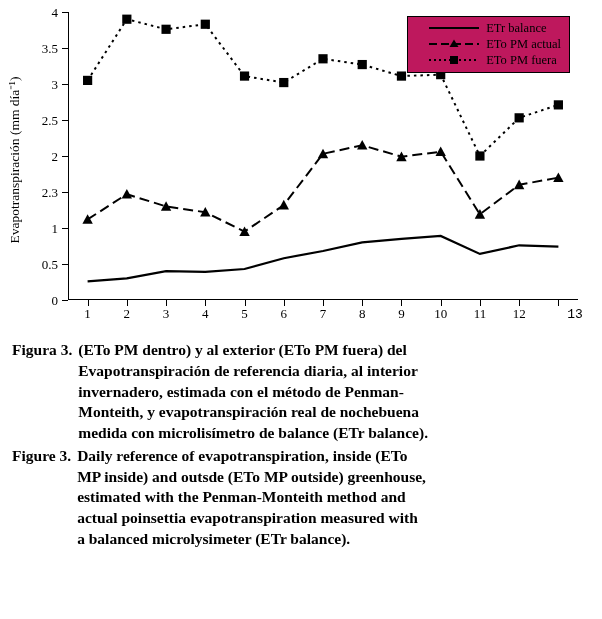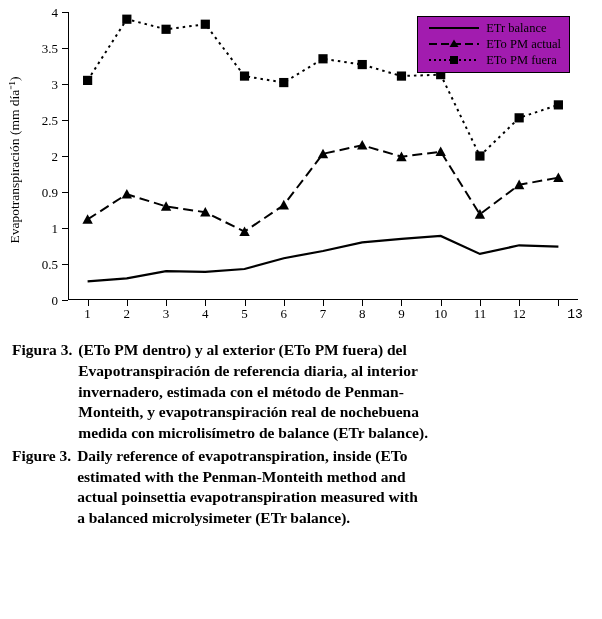--- a/index.html
+++ b/index.html
@@ -99,22 +99,22 @@
     top: 316px;
     width: 510px;
     text-align: center;
     font-size: 13.5px;
   }
   .legend {
     position: absolute;
     right: 8px;
     top: 4px;
     border: 1.2px solid #000;
-    background: #a21caf;
-    padding: 3px 8px 4px 10px;
+    background: #be185d;
+    padding: 3px 8px 4px 20px;
     font-size: 12.5px;
     line-height: 15px;
   }
   .legend-row {
     display: flex;
     align-items: center;
     height: 16px;
     white-space: nowrap;
   }
   .legend-sample {
@@ -168,21 +168,21 @@
     <div class="plot-area">
       <div class="plot-frame"></div>
 
       <div id="yticks">
           <div class="ytick" style="top: 288px;">0</div>
           <div class="ytick-mark" style="top: 288px;"></div>
           <div class="ytick" style="top: 252px;">0.5</div>
           <div class="ytick-mark" style="top: 252px;"></div>
           <div class="ytick" style="top: 216px;">1</div>
           <div class="ytick-mark" style="top: 216px;"></div>
-          <div class="ytick" style="top: 180px;">0.9</div>
+          <div class="ytick" style="top: 180px;">2.3</div>
           <div class="ytick-mark" style="top: 180px;"></div>
           <div class="ytick" style="top: 144px;">2</div>
           <div class="ytick-mark" style="top: 144px;"></div>
           <div class="ytick" style="top: 108px;">2.5</div>
           <div class="ytick-mark" style="top: 108px;"></div>
           <div class="ytick" style="top: 72px;">3</div>
           <div class="ytick-mark" style="top: 72px;"></div>
           <div class="ytick" style="top: 36px;">3.5</div>
           <div class="ytick-mark" style="top: 36px;"></div>
           <div class="ytick" style="top: 0px;">4</div>
@@ -290,19 +290,20 @@
         <span>Evapotranspiración de referencia diaria, al interior</span>
         <span>invernadero, estimada con el método de Penman-</span>
         <span>Monteith, y evapotranspiración real de nochebuena</span>
         <span>medida con microlisímetro de balance (ETr balance).</span>
       </div>
     </div>
     <div class="cap-para">
       <div class="cap-tag">Figure 3.</div>
       <div class="cap-body">
         <span>Daily reference of evapotranspiration, inside (ETo</span>
+        <span>MP inside) and outsde (ETo MP outside) greenhouse,</span>
         <span>estimated with the Penman-Monteith method and</span>
         <span>actual poinsettia evapotranspiration measured with</span>
         <span>a balanced microlysimeter (ETr balance).</span>
       </div>
     </div>
   </div>
 </div>
 
 </body></html>

